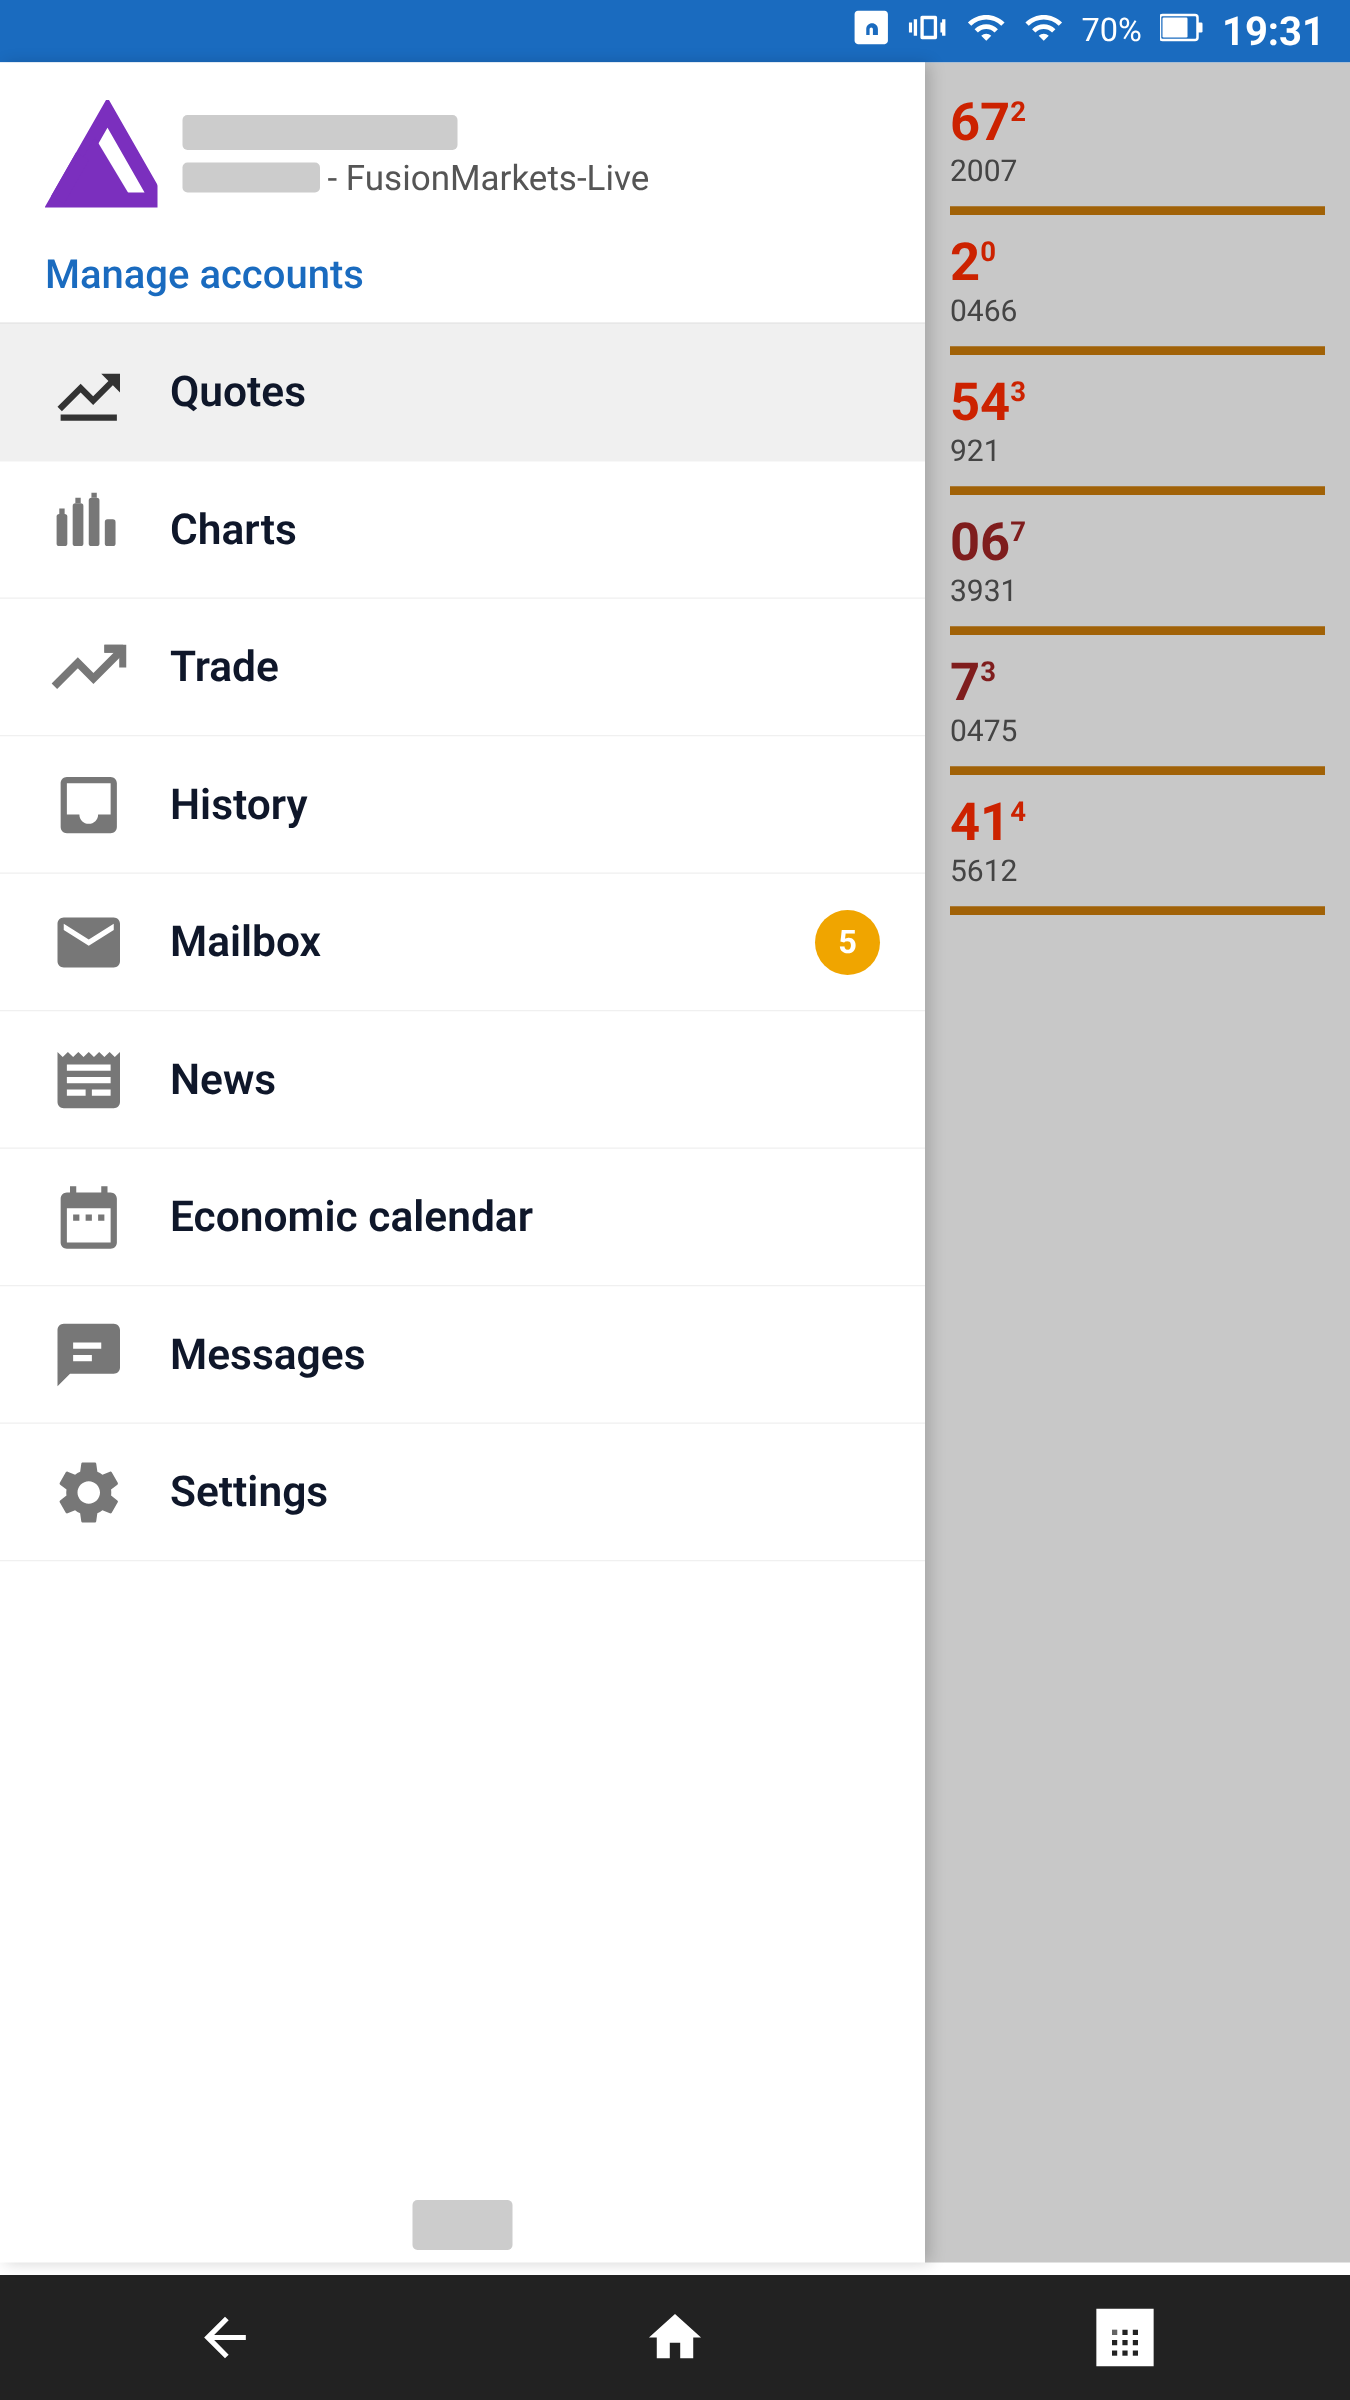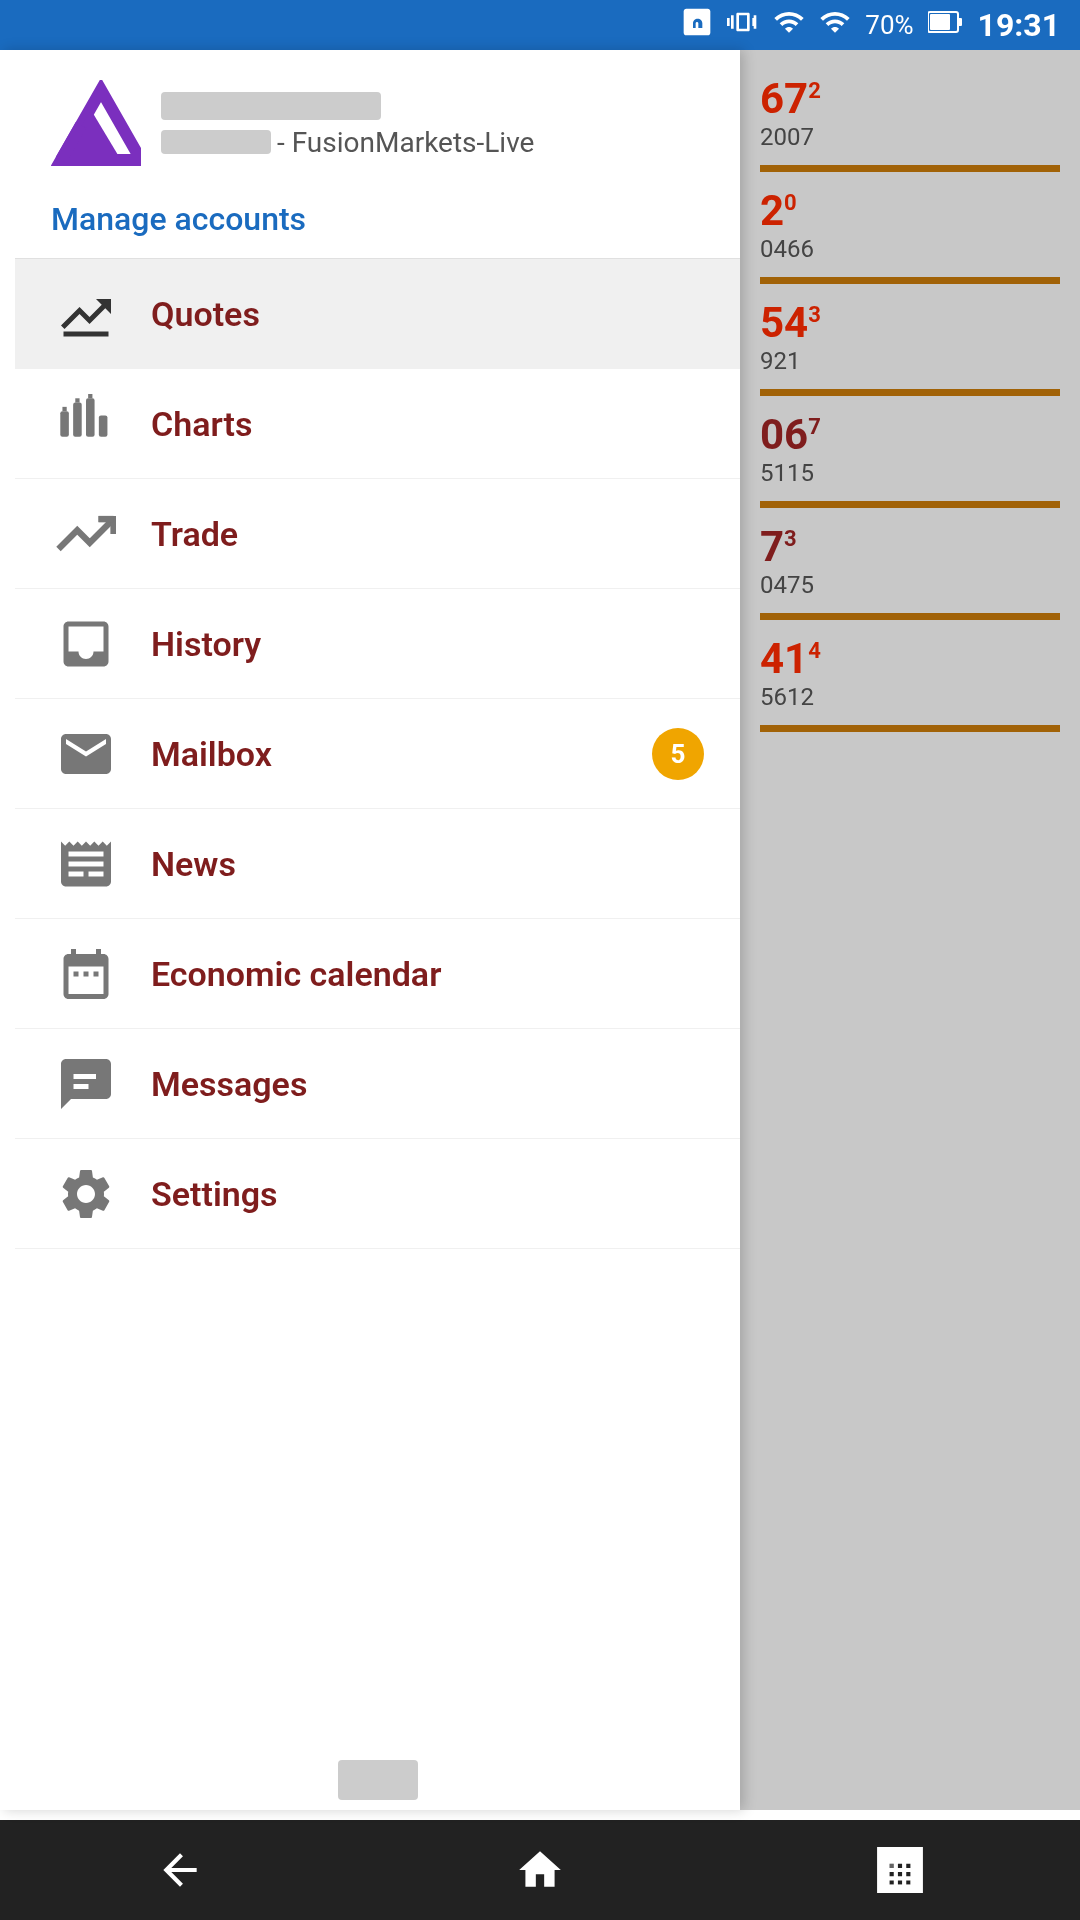--- a/index.html
+++ b/index.html
@@ -53,21 +53,20 @@
 
     
     .drawer {
       width: 740px;
       height: 100%;
       background: #fff;
       display: flex;
       flex-direction: column;
       z-index: 10;
       box-shadow: 4px 0 12px rgba(0,0,0,0.18);
-      padding-left: 15px;
     }
 
     
     .account-header {
       padding: 30px 36px 20px 36px;
       background: #fff;
       border-bottom: 1px solid #e0e0e0;
     }
     .account-logo-row {
       display: flex;
@@ -189,21 +188,21 @@
       justify-content: center;
       margin-right: 30px;
     }
     .nav-item-icon svg {
       width: 60px;
       height: 60px;
     }
     .nav-item-label {
       font-size: 34px;
       font-weight: 600;
-      color: #7f1d1d;
+      color: #0f172a;
     }
     .nav-badge {
       position: absolute;
       right: 36px;
       width: 52px;
       height: 52px;
       background: #f0a500;
       border-radius: 50%;
       display: flex;
       align-items: center;
@@ -465,21 +464,21 @@
         <div class="ticker-row">
       <span class="ticker-price-red">
         54<sup class="sup-num">3</sup>
       </span>
       <span class="ticker-sub">921</span>
     </div>
         <div class="ticker-row">
       <span class="ticker-price-blue">
         06<sup class="sup-num">7</sup>
       </span>
-      <span class="ticker-sub">5115</span>
+      <span class="ticker-sub">3931</span>
     </div>
         <div class="ticker-row">
       <span class="ticker-price-blue">
         7<sup class="sup-num">3</sup>
       </span>
       <span class="ticker-sub">0475</span>
     </div>
         <div class="ticker-row">
       <span class="ticker-price-red">
         41<sup class="sup-num">4</sup>

